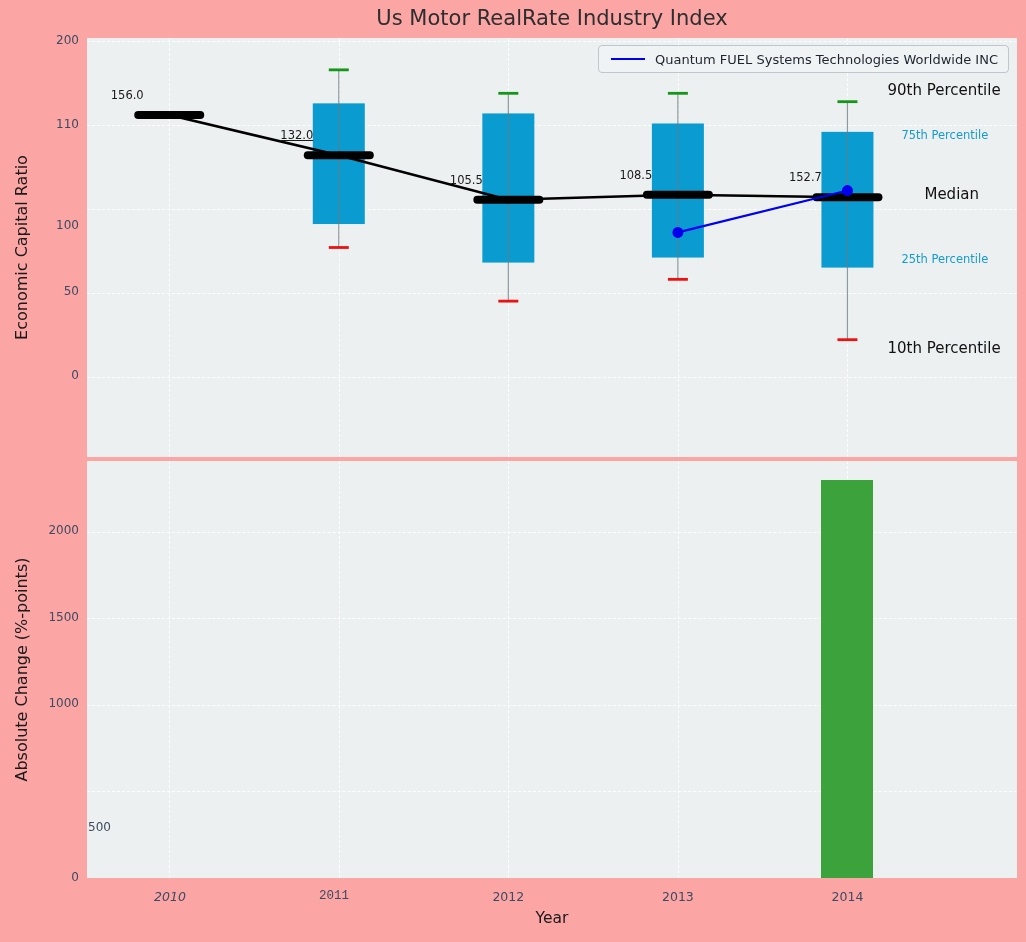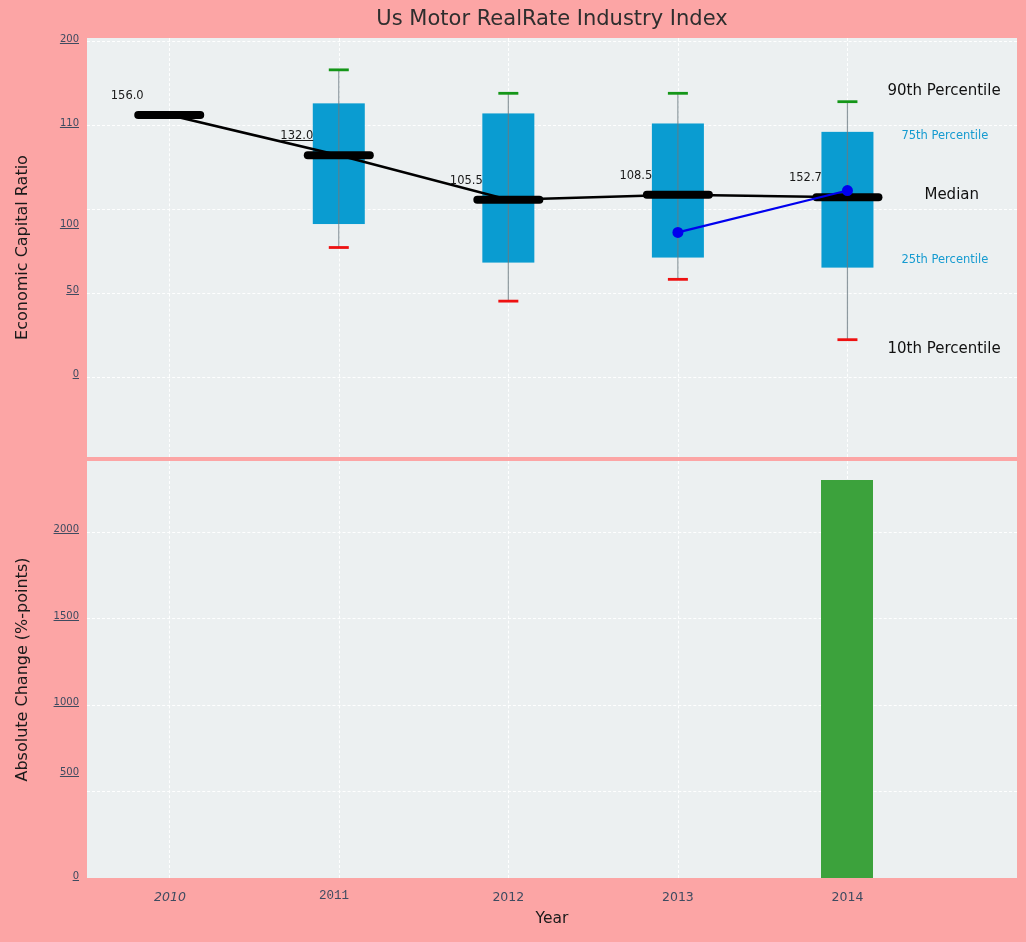--- a/index.html
+++ b/index.html
@@ -10,21 +10,21 @@
   .title{
     position:absolute;left:87px;top:6px;width:930px;text-align:center;
     font-size:21px;color:#2e2e2e;
   }
   .plot{position:absolute;background:#ecf0f1;}
   .plot-top{left:87px;top:38px;width:930px;height:419px;}
   .plot-bottom{left:87px;top:461px;width:930px;height:417px;}
   .gridline-h{position:absolute;left:0;width:100%;height:0;border-top:1.6px dashed rgba(255,255,255,0.95);}
   .gridline-v{position:absolute;top:0;height:100%;width:0;border-left:1.6px dashed rgba(255,255,255,0.95);}
   .plot svg{position:absolute;left:0;top:0;}
-  .ytick{position:absolute;left:0;width:79px;text-align:right;font-size:10px;color:#3e4b60;text-decoration:underline;}
+  .ytick{position:absolute;left:0;width:79px;text-align:right;font-size:12px;color:#3e4b60;}
   .xtick{position:absolute;width:60px;text-align:center;font-size:12.5px;color:#3e4b60;top:889px;}
   .xlabel{
     position:absolute;left:87px;top:909px;width:930px;text-align:center;
     font-size:15.5px;color:#1a1a1a;
   }
   .ylabel{
     position:absolute;transform-origin:0 0;transform:rotate(-90deg);
     text-align:center;font-size:16px;color:#1a1a1a;line-height:20px;left:12px;
   }
   .ylabel-top{top:457px;width:419px;}
@@ -71,20 +71,24 @@
         <polyline points="82.23336371921881,77.096 251.78669097537505,117.32 421.3400182315313,161.734 590.8933454876875,156.706 760.4466727438437,159.22" fill="none" stroke="#000000" stroke-width="2.6"></polyline>
         <line x1="51.233363719218815" y1="77.096" x2="113.23336371921881" y2="77.096" stroke="#000000" stroke-width="8" stroke-linecap="round"></line>
         <line x1="220.78669097537505" y1="117.32" x2="282.78669097537505" y2="117.32" stroke="#000000" stroke-width="8" stroke-linecap="round"></line>
         <line x1="390.3400182315313" y1="161.734" x2="452.3400182315313" y2="161.734" stroke="#000000" stroke-width="8" stroke-linecap="round"></line>
         <line x1="559.8933454876875" y1="156.706" x2="621.8933454876875" y2="156.706" stroke="#000000" stroke-width="8" stroke-linecap="round"></line>
         <line x1="729.4466727438437" y1="159.22" x2="791.4466727438437" y2="159.22" stroke="#000000" stroke-width="8" stroke-linecap="round"></line>
         <polyline points="590.8933454876875,194.416 760.4466727438437,152.516" fill="none" stroke="#0000ee" stroke-width="2.2"></polyline>
         <circle cx="590.8933454876875" cy="194.416" r="5.5" fill="#0000ee"></circle>
         <circle cx="760.4466727438437" cy="152.516" r="5.5" fill="#0000ee"></circle>
       </svg>
+      <div class="legend">
+      <span class="legend-line" id="legend-line" style="border-top-color: rgb(0, 0, 238);"></span>
+      <span>Quantum FUEL Systems Technologies Worldwide INC</span>
+    </div>
   <div class="gridline-v" style="left: 82.2334px; z-index: 0;"></div>
       <div class="gridline-v" style="left: 251.787px; z-index: 0;"></div>
       <div class="gridline-v" style="left: 421.34px; z-index: 0;"></div>
       <div class="gridline-v" style="left: 590.893px; z-index: 0;"></div>
       <div class="gridline-v" style="left: 760.447px; z-index: 0;"></div>
       <div class="gridline-h" style="top: 338.552px; z-index: 0;"></div>
       <div class="gridline-h" style="top: 254.752px; z-index: 0;"></div>
       <div class="gridline-h" style="top: 170.952px; z-index: 0;"></div>
       <div class="gridline-h" style="top: 87.152px; z-index: 0;"></div>
       <div class="gridline-h" style="top: 3.352px; z-index: 0;"></div>
@@ -113,21 +117,21 @@
       <div class="bar" style="left: 734.447px; top: 19.0332px; width: 52px; height: 397.967px; background: rgb(60, 162, 60);"></div>
     </div>
 
   <div class="xlabel">Year</div>
 <div class="ytick" style="top: 368.052px;">0</div>
     <div class="ytick" style="top: 284.252px;">50</div>
     <div class="ytick" style="top: 218px;">100</div>
     <div class="ytick" style="top: 116.652px;">110</div>
     <div class="ytick" style="top: 32.852px;">200</div>
     <div class="ytick" style="top: 869.5px;">0</div>
-    <div class="ytick" style="top: 766px;">500</div>
+    <div class="ytick" style="top: 820px; padding-left: 32px;">500</div>
     <div class="ytick" style="top: 696.471px;">1000</div>
     <div class="ytick" style="top: 609.956px;">1500</div>
     <div class="ytick" style="top: 523.442px;">2000</div>
     <div class="xtick" style="left: 140px; font-style: italic;">2010</div>
     <div class="xtick" style="left: 304px; font-family: Liberation Mono, monospace;">2011</div>
     <div class="xtick" style="left: 478.34px;">2012</div>
     <div class="xtick" style="left: 647.893px;">2013</div>
     <div class="xtick" style="left: 817.447px;">2014</div>
   </div>
 

